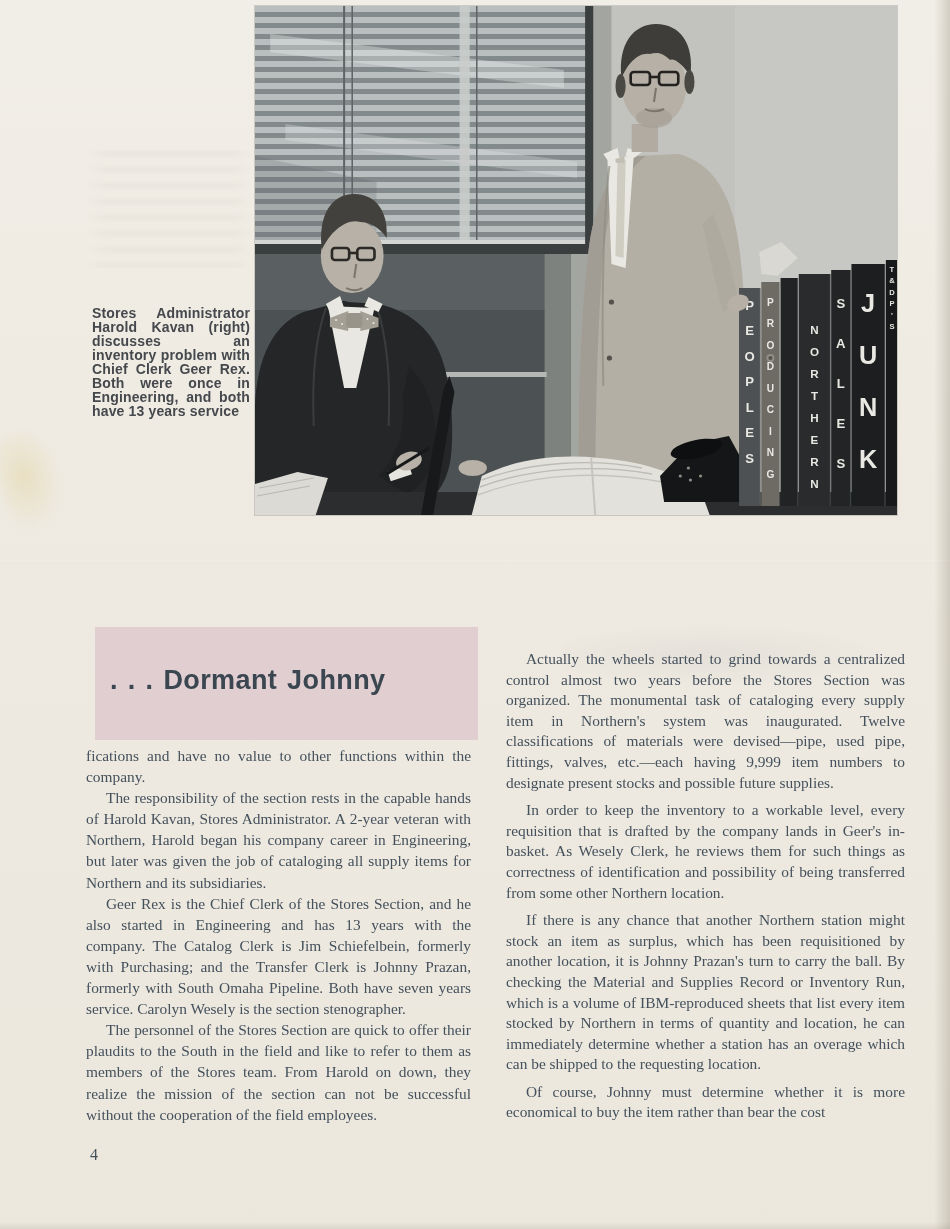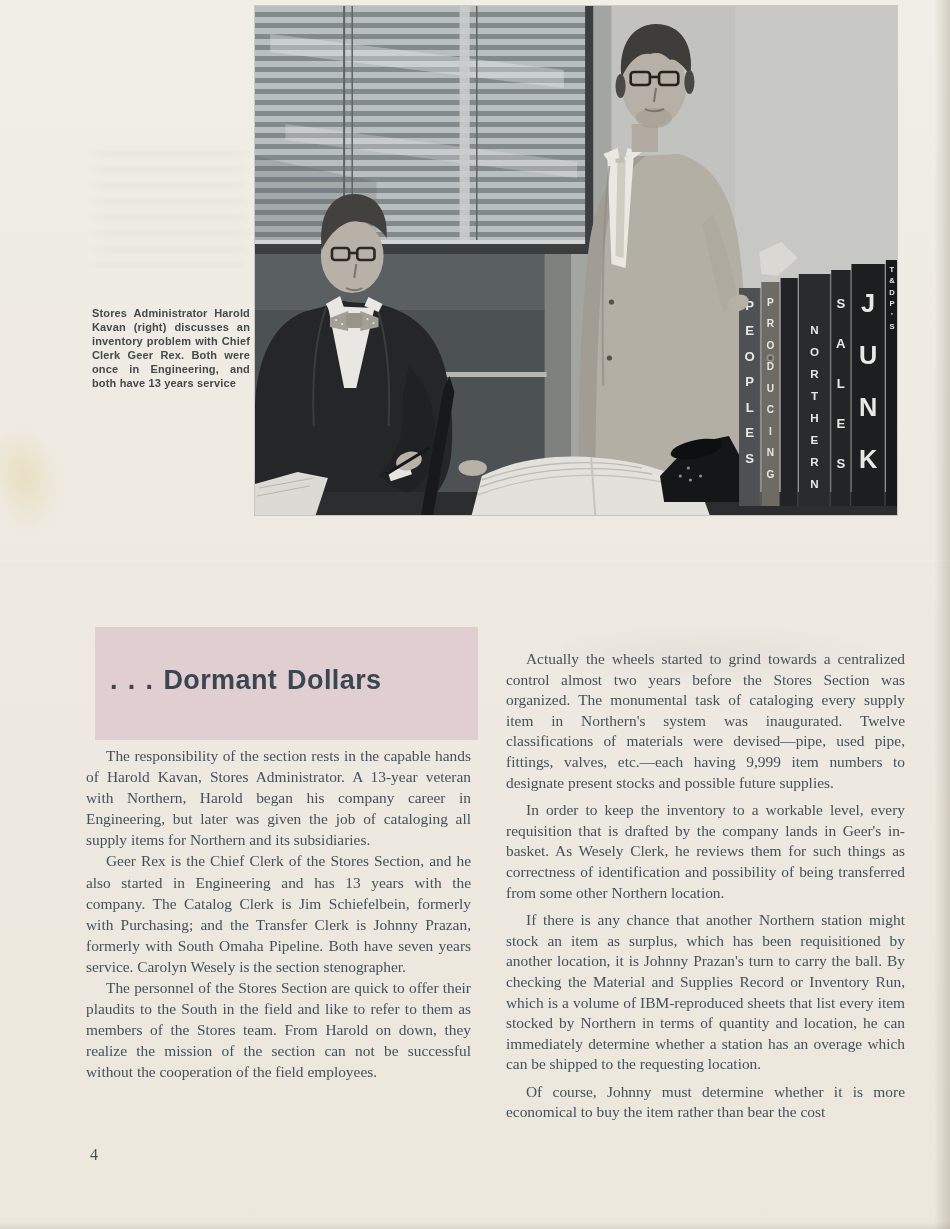--- a/index.html
+++ b/index.html
@@ -22,21 +22,21 @@
       background:radial-gradient(ellipse at 45% 50%, rgba(95,95,110,.08), rgba(0,0,0,0) 70%);}
   .ghost-num{position:absolute;left:0px;top:430px;width:62px;height:100px;opacity:.55;filter:blur(4px);
       background:radial-gradient(ellipse at 40% 45%, rgba(214,186,92,.45), rgba(214,186,92,0) 70%);
       transform:rotate(-14deg);}
   
   .photo{position:absolute;left:255px;top:6px;width:642px;height:509px;margin:0;
       box-shadow:0 0 0 1px rgba(40,40,38,.18);}
   .photo svg{display:block;width:100%;height:100%;}
   
   .caption{position:absolute;left:92px;top:306px;width:158px;
-      font-family:"Liberation Sans", sans-serif;font-size:11px;line-height:14px;font-weight:700;
+      font-family:"Liberation Sans", sans-serif;font-size:14px;line-height:14px;font-weight:700;
       text-align:justify;letter-spacing:.15px;}
   
   .headline-box{position:absolute;left:95px;top:627px;width:383px;height:113px;}
   .headline{margin:0;padding:38px 0 0 15px;
       font-family:"Liberation Sans", sans-serif;font-weight:700;font-size:27px;
       letter-spacing:.4px;word-spacing:2px;}
   
   .col{position:absolute;font-size:15.4px;text-align:justify;}
   .col p{margin:0;text-indent:20px;}
   .col p.cont{text-indent:0;}
@@ -238,25 +238,26 @@
           </g>
       </g>
 
       <ellipse cx="477" cy="297" rx="11" ry="8" fill="#b6b0a6" transform="rotate(-20 477 297)"></ellipse>
     </svg>
   </figure>
 
   <div class="caption" style="color: rgb(69, 72, 76);">Stores Administrator Harold Kavan (right) discusses an inventory problem with Chief Clerk Geer Rex.  Both were once in Engineering, and both have 13 years service</div>
 
   <div class="headline-box" style="background: rgb(225, 206, 209);">
-    <h1 class="headline" style="color: rgb(58, 70, 80);">. . . Dormant Dollars</h1>
+    <h1 class="headline" style="color: rgb(58, 70, 80);">. . . Dormant Johnny</h1>
   </div>
 
   <div class="col col-left">
-    <p>The responsibility of the section rests in the capable hands of Harold Kavan, Stores Administrator.  A 13-year veteran with Northern, Harold began his company career in Engineering, but later was given the job of cataloging all supply items for Northern and its subsidiaries.</p>
+    <p class="cont">fications and have no value to other functions within the company.</p>
+    <p>The responsibility of the section rests in the capable hands of Harold Kavan, Stores Administrator.  A 2-year veteran with Northern, Harold began his company career in Engineering, but later was given the job of cataloging all supply items for Northern and its subsidiaries.</p>
     <p>Geer Rex is the Chief Clerk of the Stores Section, and he also started in Engineering and has 13 years with the company.  The Catalog Clerk is Jim Schiefelbein, formerly with Purchasing; and the Transfer Clerk is Johnny Prazan, formerly with South Omaha Pipeline.  Both have seven years service.  Carolyn Wesely is the section stenographer.</p>
     <p>The personnel of the Stores Section are quick to offer their plaudits to the South in the field and like to refer to them as members of the Stores team.  From Harold on down, they realize the mission of the section can not be successful without the cooperation of the field employees.</p>
   </div>
 
   <div class="col col-right">
     <p>Actually the wheels started to grind towards a centralized control almost two years before the Stores Section was organized.  The monumental task of cataloging every supply item in Northern's system was inaugurated.  Twelve classifications of materials were devised—pipe, used pipe, fittings, valves, etc.—each having 9,999 item numbers to designate present stocks and possible future supplies.</p>
     <p>In order to keep the inventory to a workable level, every requisition that is drafted by the company lands in Geer's in-basket.  As Wesely Clerk, he reviews them for such things as correctness of identification and possibility of being transferred from some other Northern location.</p>
     <p>If there is any chance that another Northern station might stock an item as surplus, which has been requisitioned by another location, it is Johnny Prazan's turn to carry the ball.  By checking the Material and Supplies Record or Inventory Run, which is a volume of IBM-reproduced sheets that list every item stocked by Northern in terms of quantity and location, he can immediately determine whether a station has an overage which can be shipped to the requesting location.</p>
     <p>Of course, Johnny must determine whether it is more economical to buy the item rather than bear the cost</p>
   </div>

